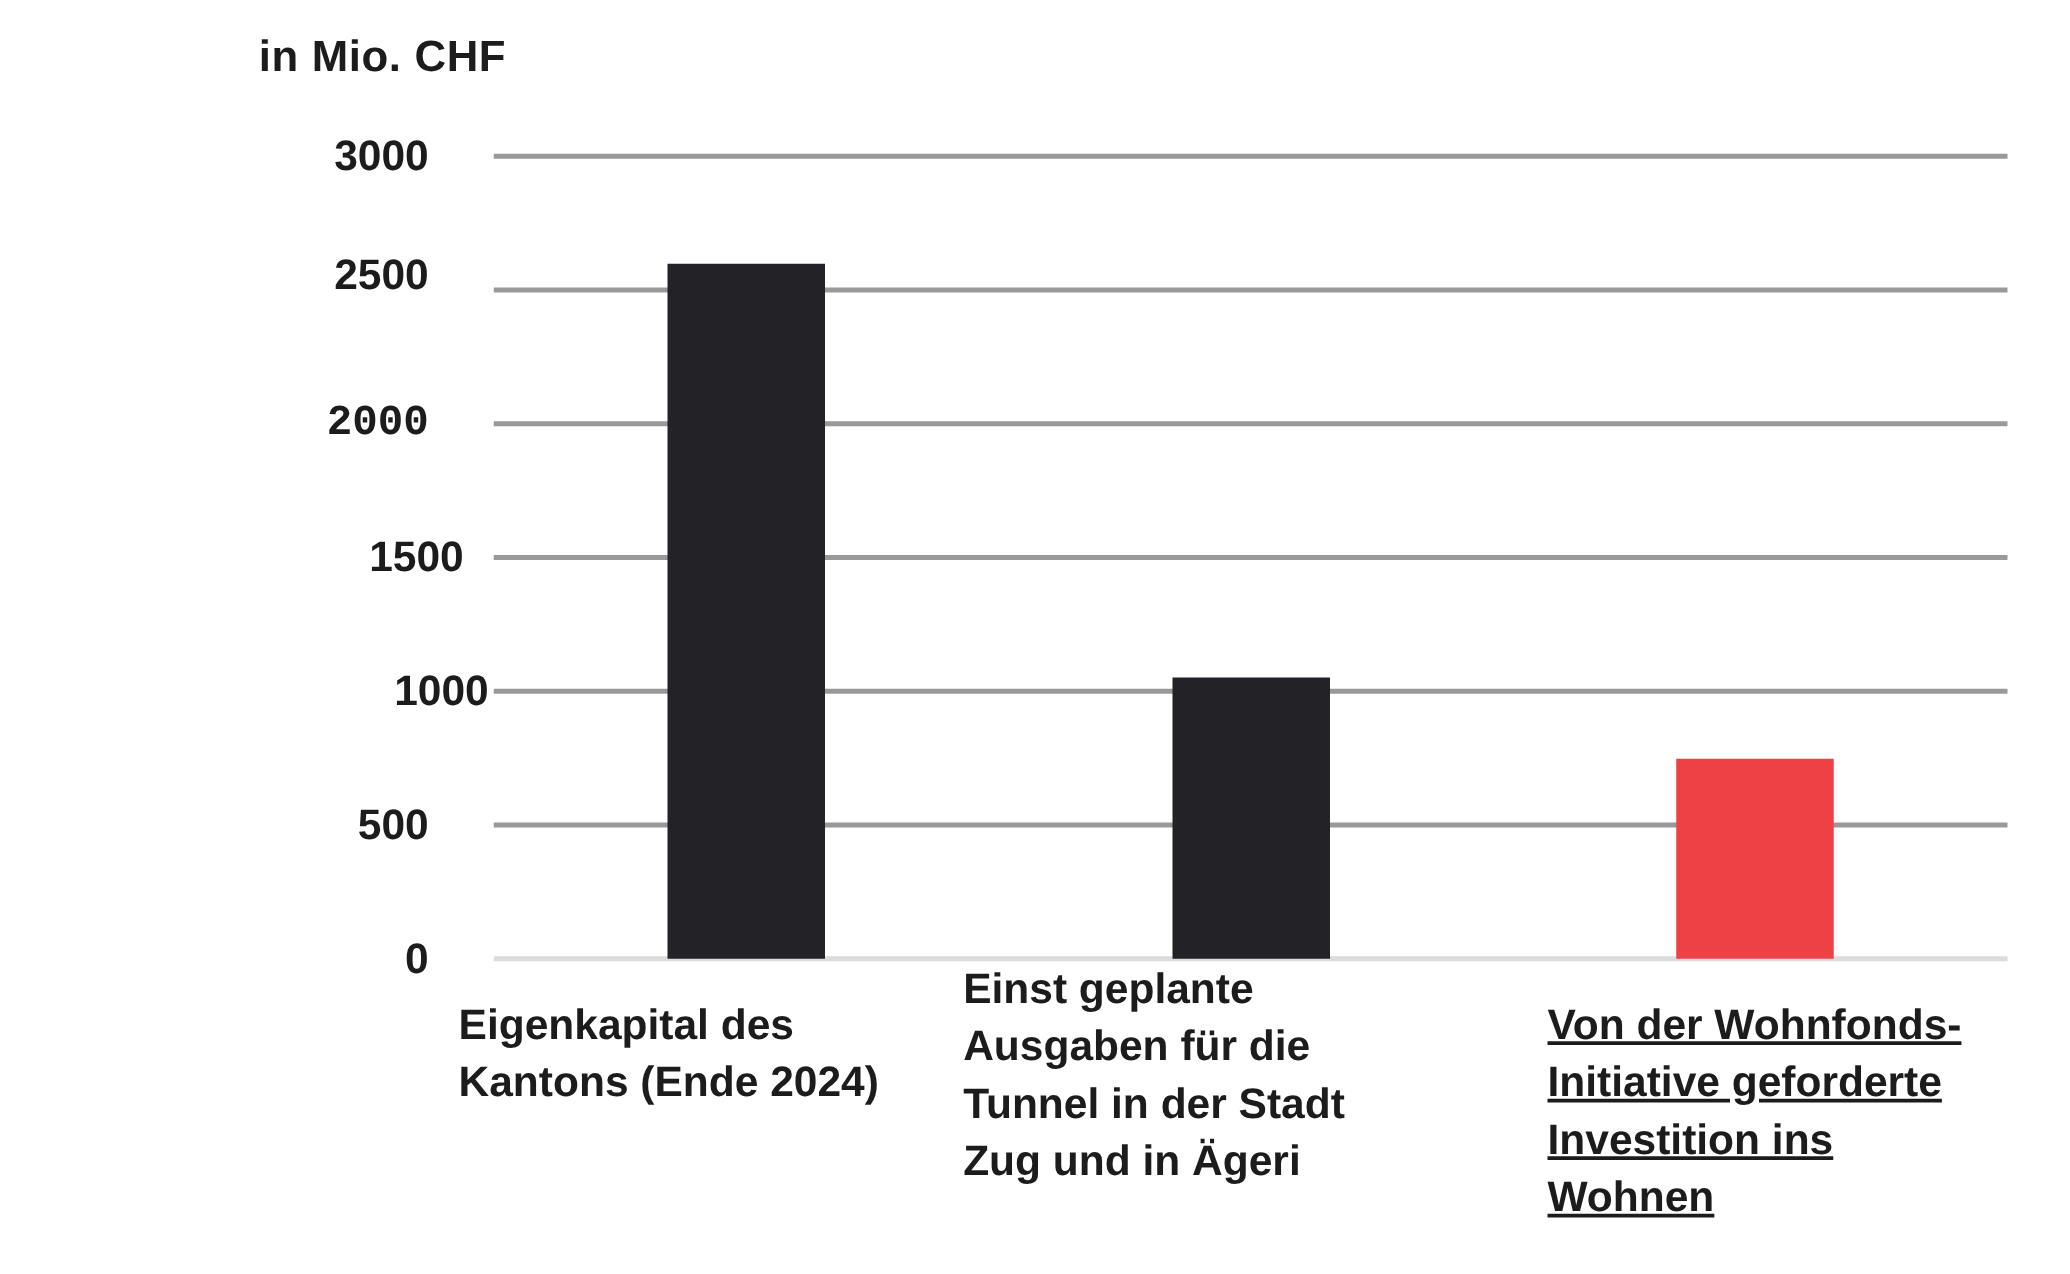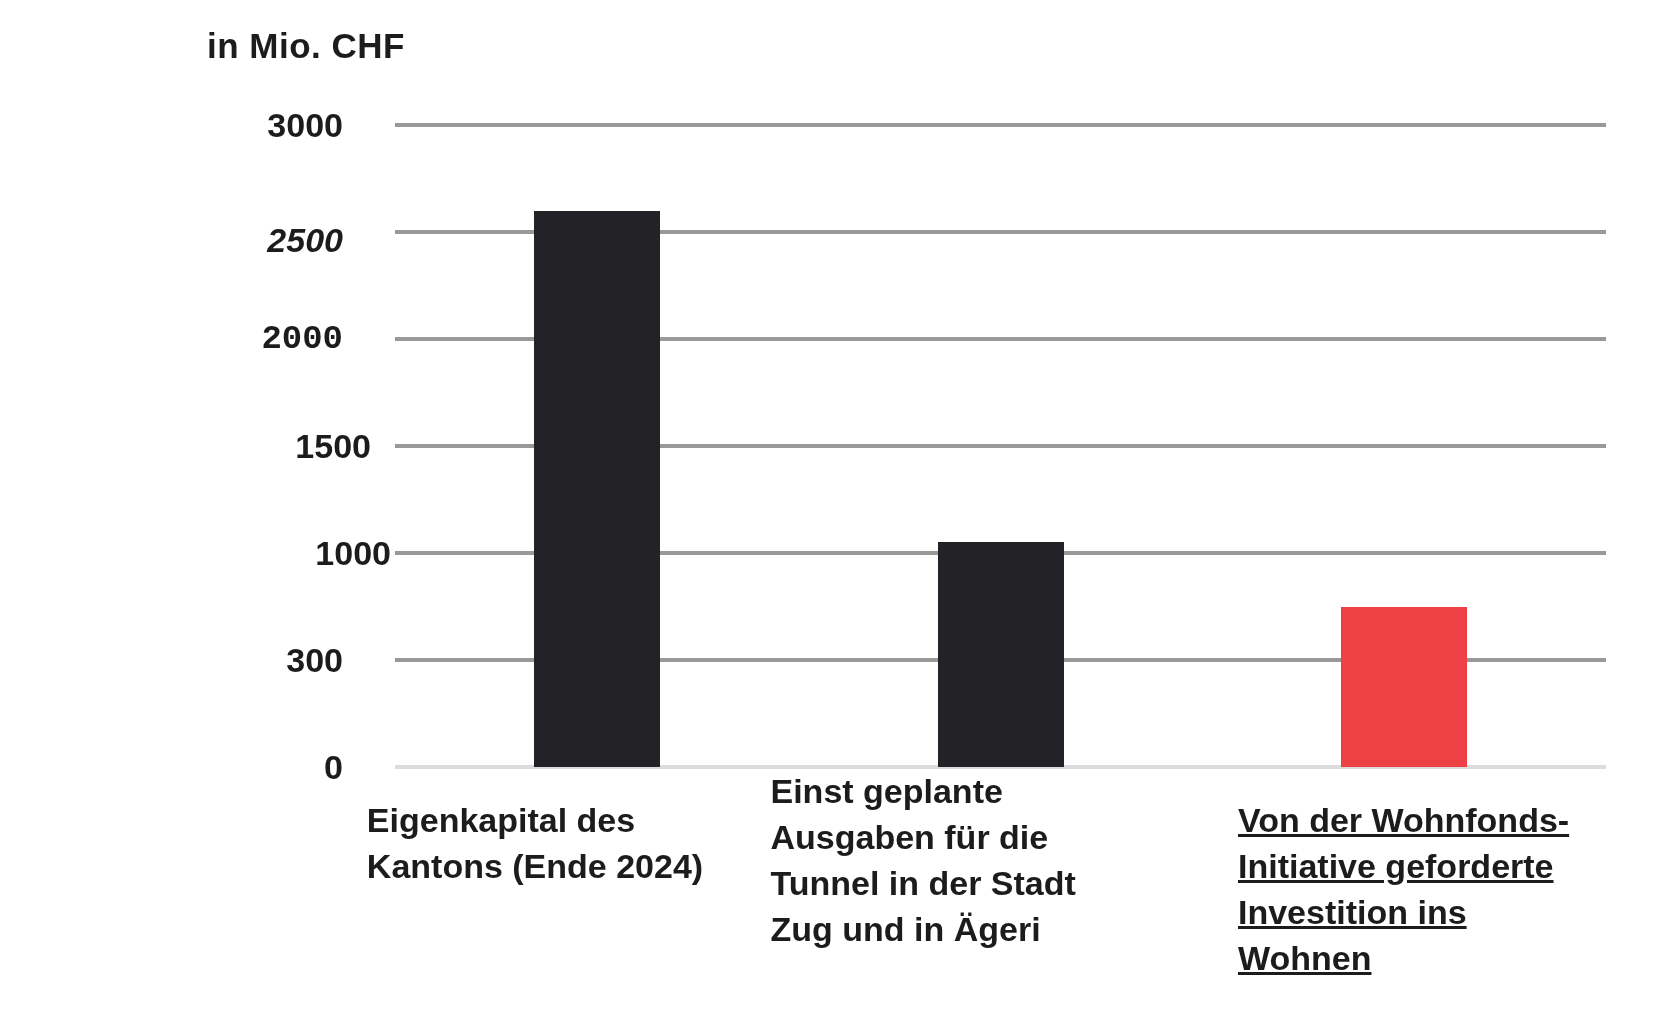--- a/index.html
+++ b/index.html
@@ -55,29 +55,29 @@
 </style>
 </head>
 <body>
 
 <div class="stage">
   <div class="chart-title">in Mio. CHF</div>
   <div id="plot">
       <div class="gridline" style="left: 395px; width: 1211px; top: 123px; background: rgb(153, 153, 153); z-index: 1;"></div>
       <div class="y-tick-label" style="top: 101px;">3000</div>
       <div class="gridline" style="left: 395px; width: 1211px; top: 230px; background: rgb(153, 153, 153); z-index: 1;"></div>
-      <div class="y-tick-label" style="top: 216px; font-style: italic;">2500</div>
+      <div class="y-tick-label" style="top: 196px;">2500</div>
       <div class="gridline" style="left: 395px; width: 1211px; top: 337px; background: rgb(153, 153, 153); z-index: 1;"></div>
       <div class="y-tick-label" style="top: 315px; font-family: Liberation Mono, monospace;">2000</div>
       <div class="gridline" style="left: 395px; width: 1211px; top: 444px; background: rgb(153, 153, 153); z-index: 1;"></div>
       <div class="y-tick-label" style="top: 422px; margin-left: 28px;">1500</div>
       <div class="gridline" style="left: 395px; width: 1211px; top: 551px; background: rgb(153, 153, 153); z-index: 1;"></div>
       <div class="y-tick-label" style="top: 529px; margin-left: 48px;">1000</div>
       <div class="gridline" style="left: 395px; width: 1211px; top: 658px; background: rgb(153, 153, 153); z-index: 1;"></div>
-      <div class="y-tick-label" style="top: 636px;">300</div>
+      <div class="y-tick-label" style="top: 636px;">500</div>
       <div class="gridline" style="left: 395px; width: 1211px; top: 765px; background: rgb(220, 220, 220); z-index: 1;"></div>
       <div class="y-tick-label" style="top: 743px;">0</div>
       <div class="bar" style="left: 533.833px; width: 126px; top: 210.6px; height: 556.4px; background: rgb(35, 34, 38); z-index: 2;"></div>
       <div class="x-axis-label" style="left: 366.833px; width: 460px; top: 797px;">Eigenkapital des
 Kantons (Ende 2024)</div>
       <div class="bar" style="left: 937.5px; width: 126px; top: 542.3px; height: 224.7px; background: rgb(35, 34, 38); z-index: 2;"></div>
       <div class="x-axis-label" style="left: 770.5px; width: 460px; top: 768px;">Einst geplante
 Ausgaben für die
 Tunnel in der Stadt
 Zug und in Ägeri</div>

